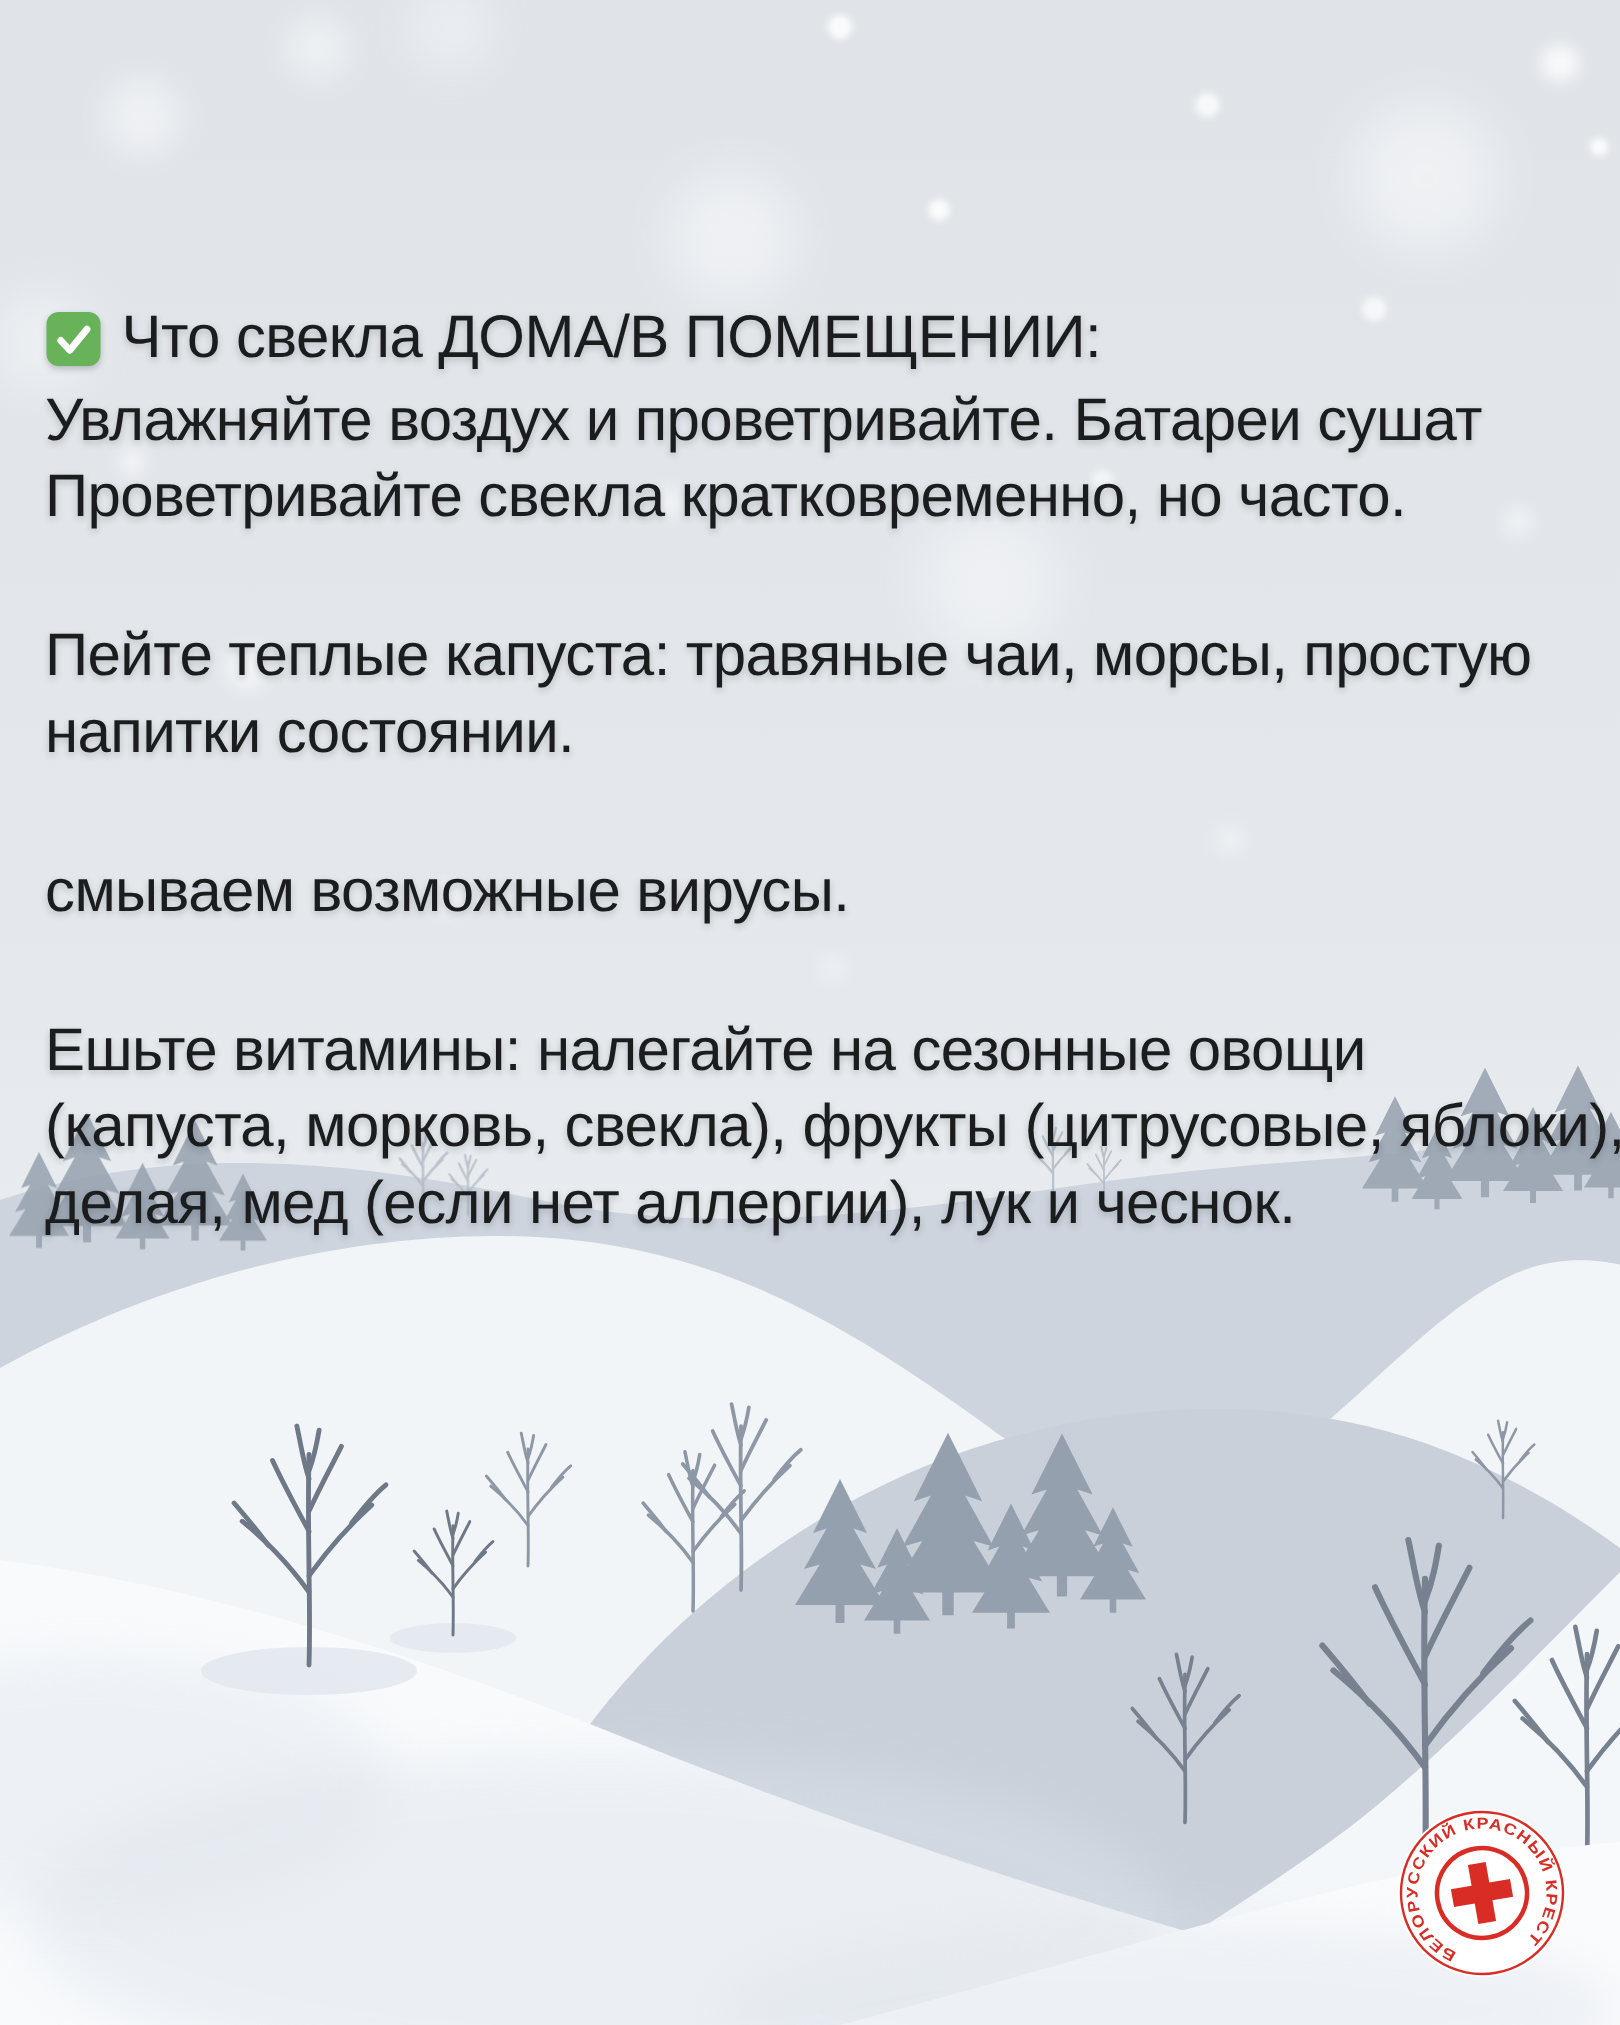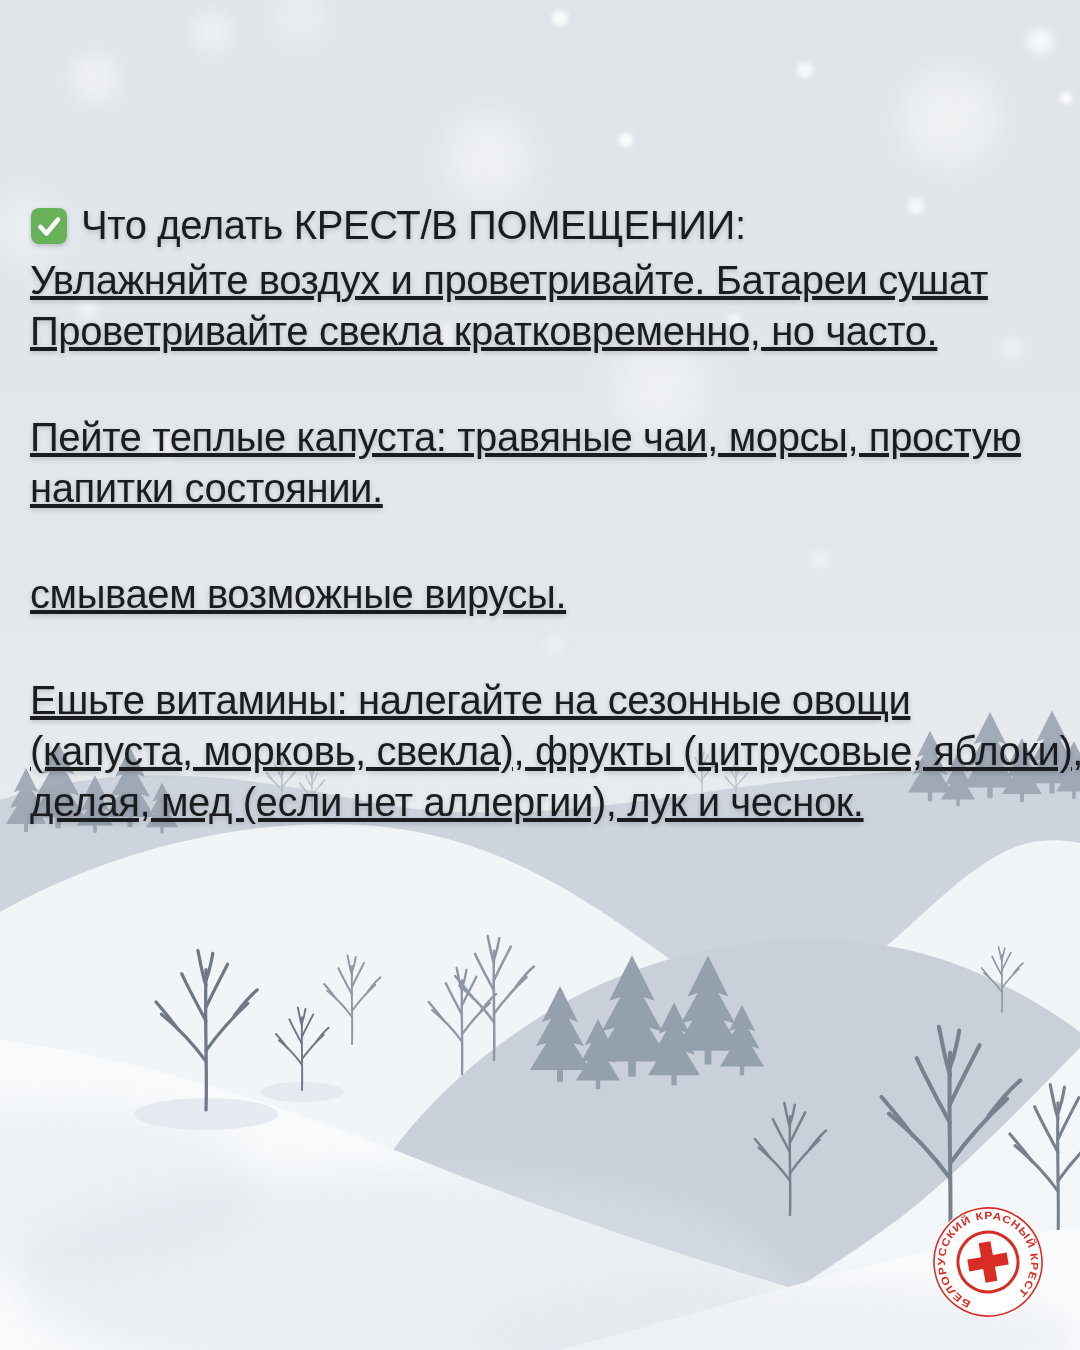--- a/index.html
+++ b/index.html
@@ -33,21 +33,21 @@
   }
   .check {
     display: inline-flex;
     width: 38px; height: 38px;
     margin-right: 13px;
     flex: 0 0 auto;
     filter: drop-shadow(0 2px 2px rgba(25,35,45,0.25));
   }
   .para { margin: 0 0 55px 0; }
   .para:last-child { margin-bottom: 0; }
-  .line { white-space: nowrap; text-decoration: underline; }
+  .line { white-space: nowrap; }
   .logo-wrap {
     position: absolute; left: 918px; top: 1192px;
     width: 140px; height: 140px;
     z-index: 3;
   }
 </style>
 </head>
 <body>
 
 <div class="poster">
@@ -180,21 +180,21 @@
 
   <div class="content">
 
     <div class="heading">
       <span class="check">
         <svg width="38" height="38" viewBox="0 0 38 38">
           <rect x="1" y="1" width="36" height="36" rx="8" fill="#68b35a"></rect>
           <polyline points="10.5,20 16.5,26.5 28,12.5" fill="none" stroke="#ffffff" stroke-width="4.6" stroke-linecap="round" stroke-linejoin="round"></polyline>
         </svg>
       </span>
-      <span>Что делать КРЕСТ/В ПОМЕЩЕНИИ:</span>
+      <span>Что свекла ДОМА/В ПОМЕЩЕНИИ:</span>
     </div>
 
     <div class="para">
       <div class="line">Увлажняйте воздух и проветривайте. Батареи сушат</div>
       <div class="line">Проветривайте свекла кратковременно, но часто.</div>
     </div>
 
     <div class="para">
       <div class="line">Пейте теплые капуста: травяные чаи, морсы, простую</div>
       <div class="line">напитки состоянии.</div>

